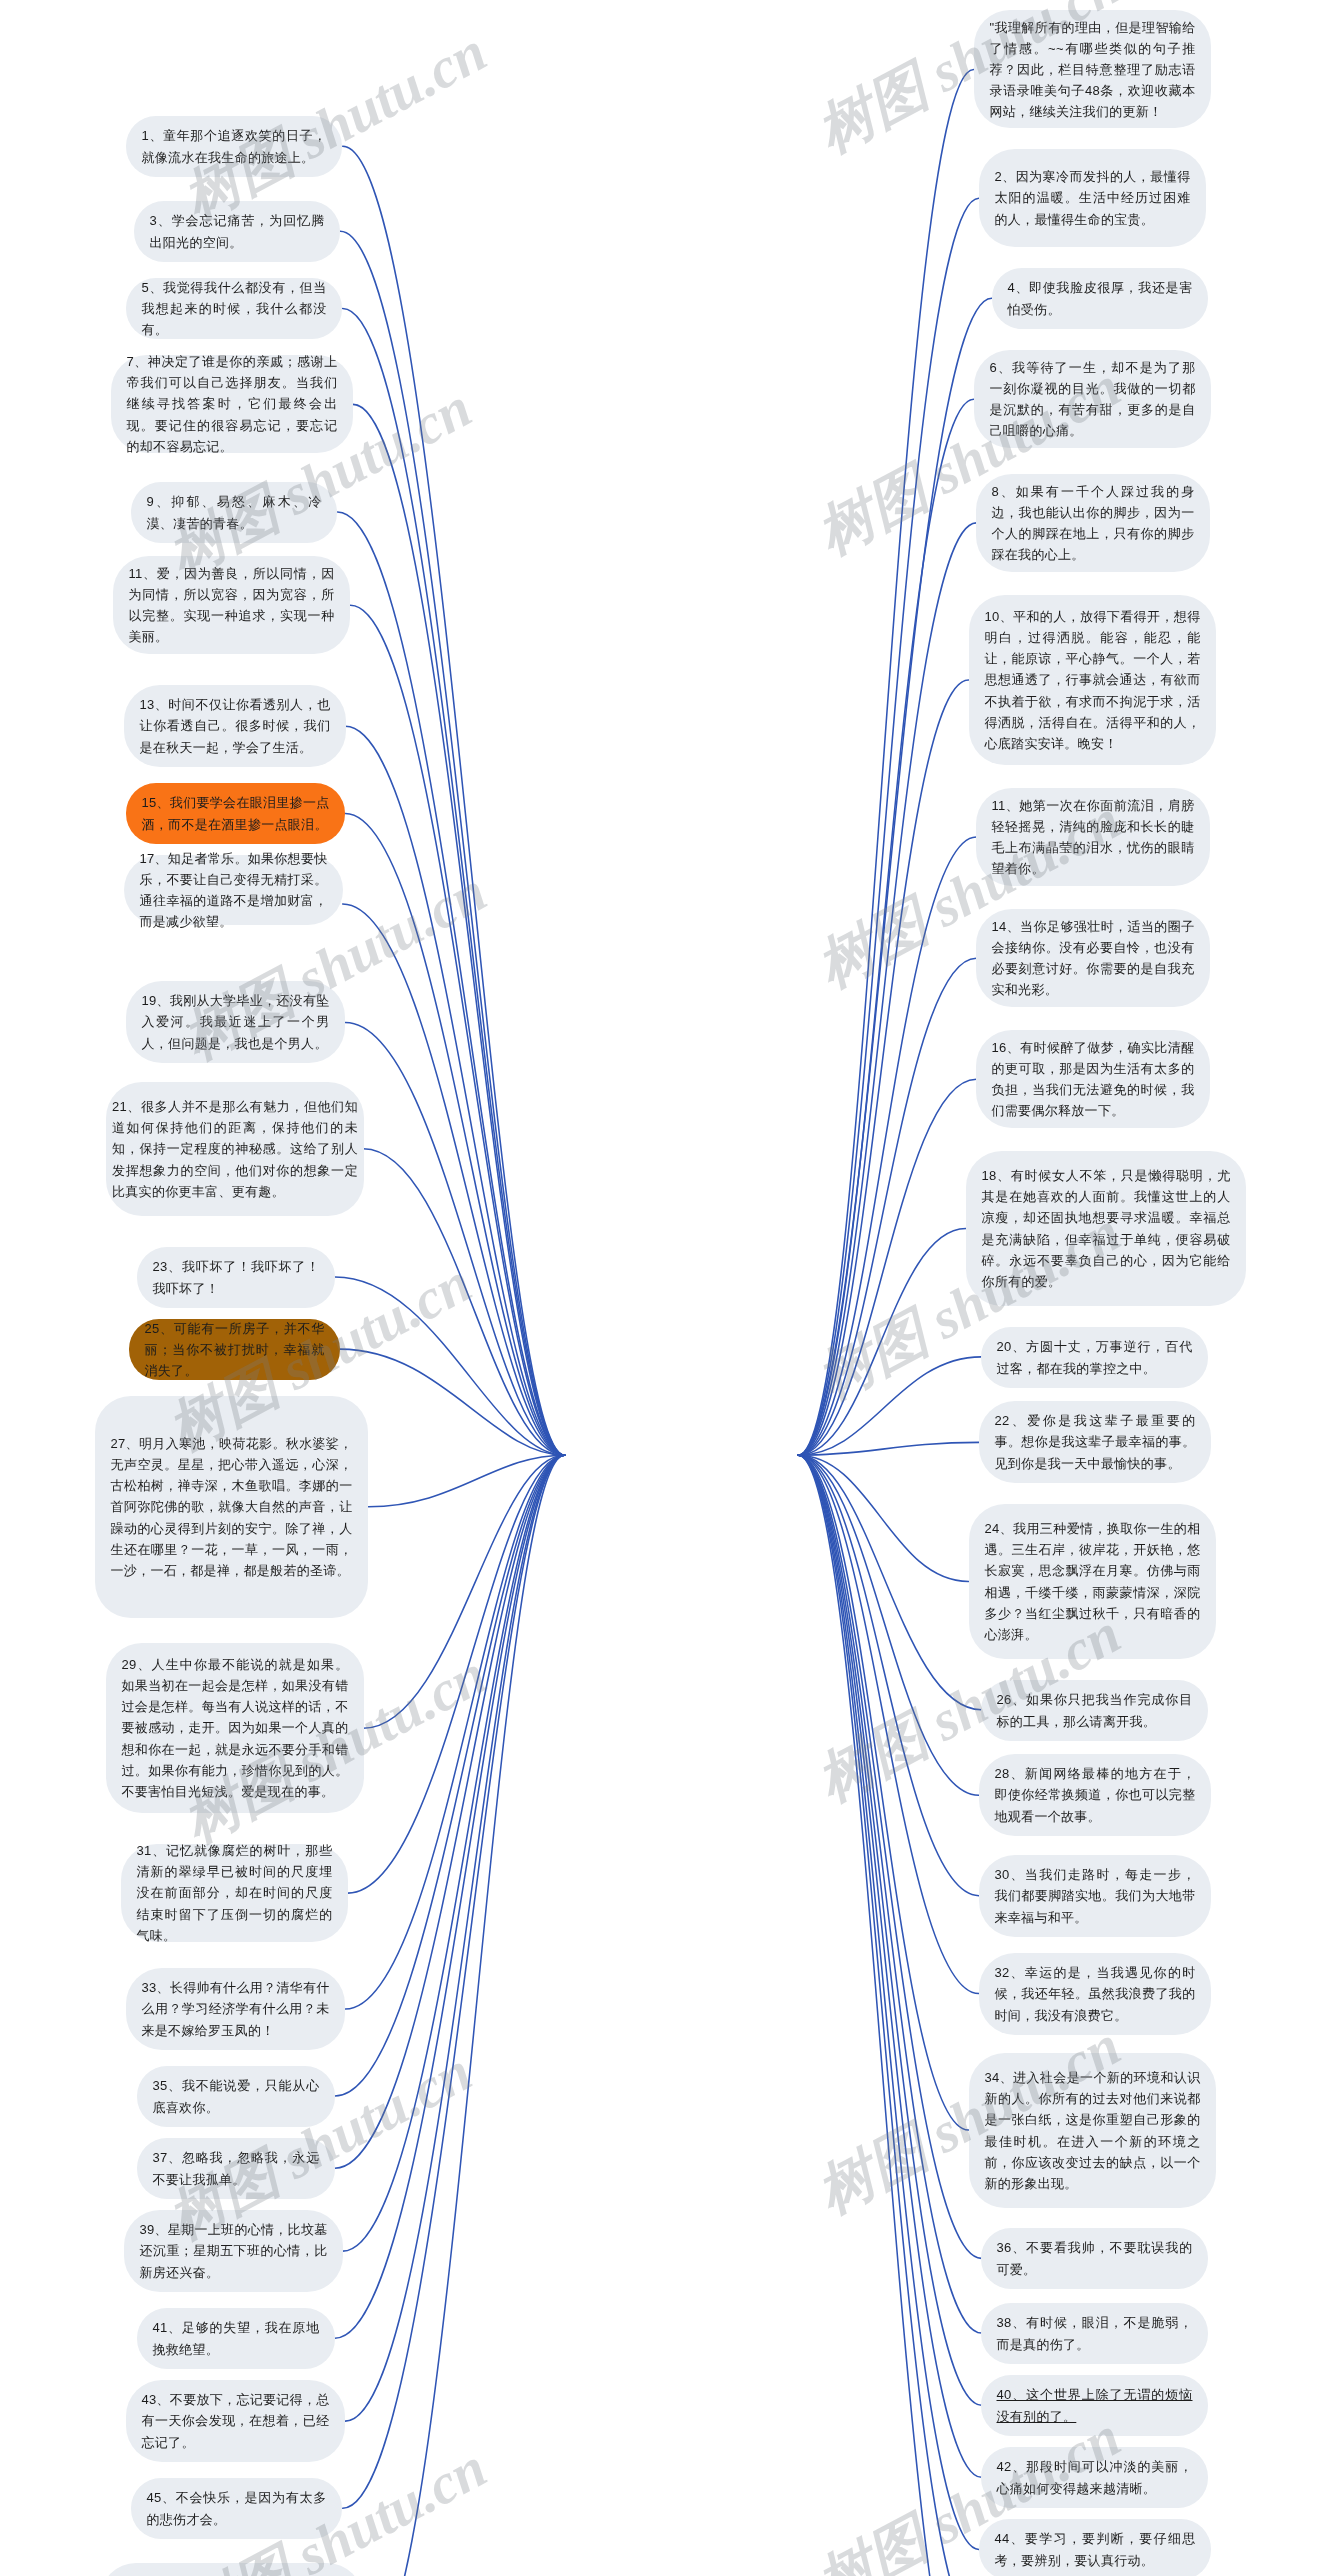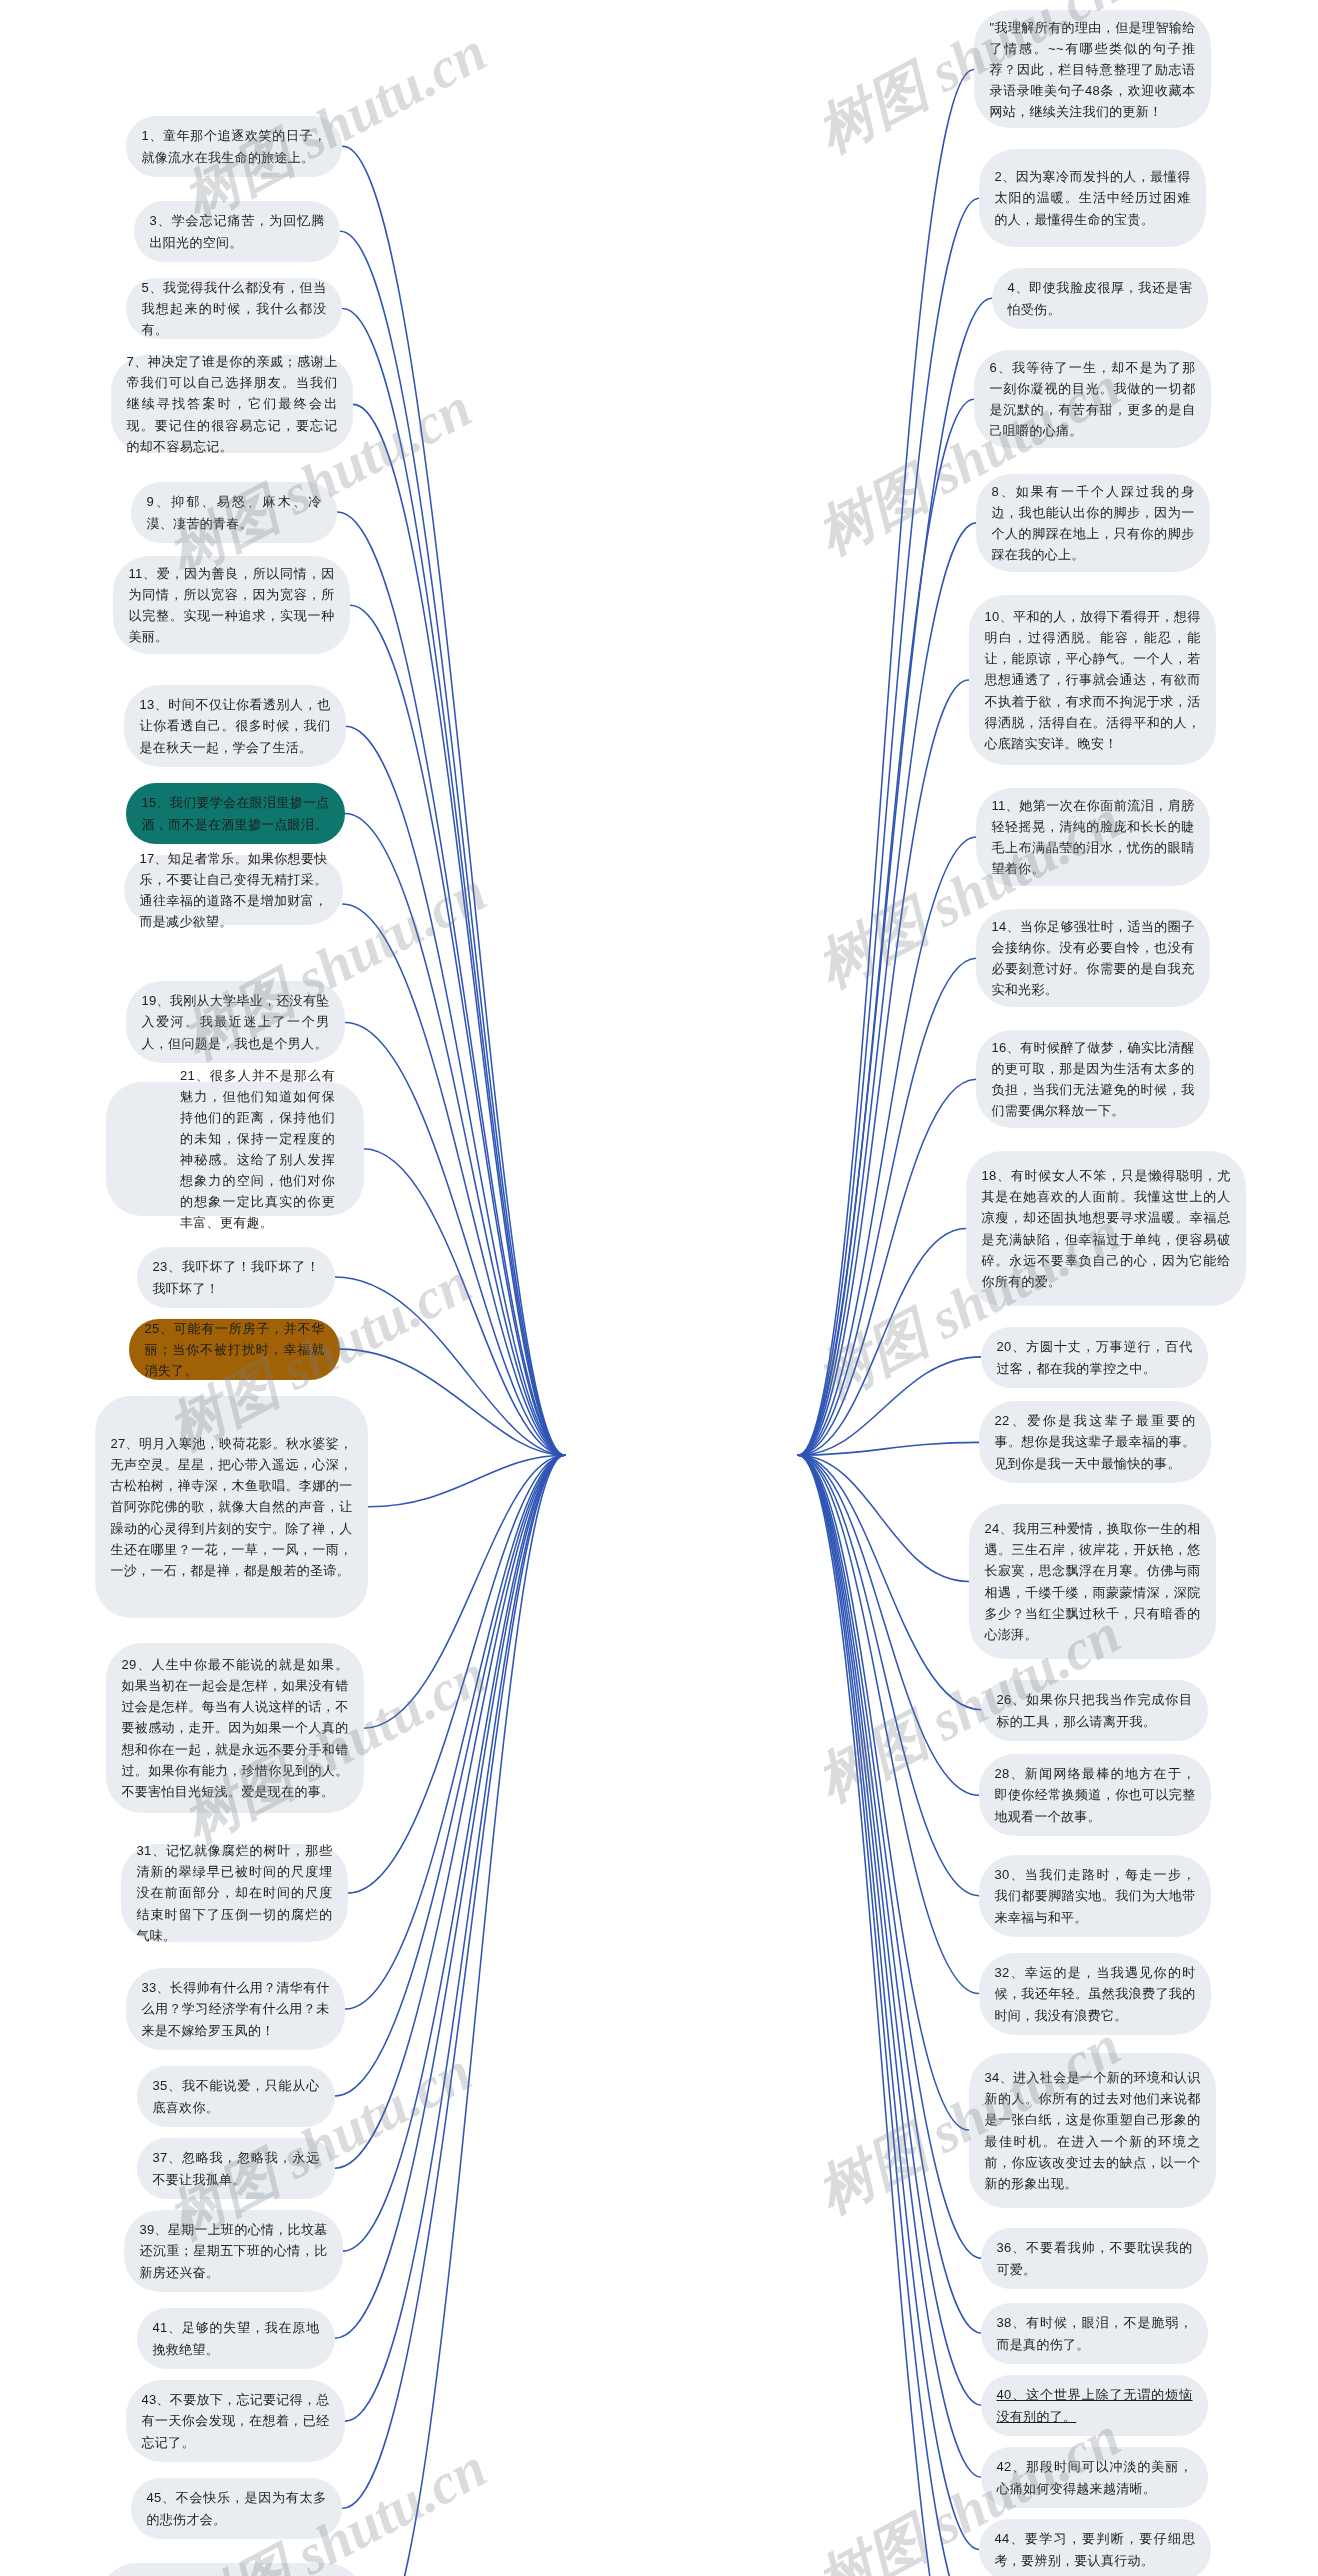--- a/index.html
+++ b/index.html
@@ -121,31 +121,31 @@
       </div>
       <div class="node sm" style="left: 131px; top: 482px; width: 206px; height: 61px; background: rgb(233, 237, 242); color: rgb(28, 28, 28);">
         <span class="txt" style="padding: 0px 15.5px;">9、抑郁、易怒、麻木、冷漠、凄苦的青春。</span>
       </div>
       <div class="node" style="left: 113px; top: 556px; width: 237px; height: 98px; background: rgb(233, 237, 242); color: rgb(28, 28, 28);">
         <span class="txt" style="padding: 0px 15.5px;">11、爱，因为善良，所以同情，因为同情，所以宽容，因为宽容，所以完整。实现一种追求，实现一种美丽。</span>
       </div>
       <div class="node" style="left: 124px; top: 685px; width: 222px; height: 82px; background: rgb(233, 237, 242); color: rgb(28, 28, 28);">
         <span class="txt" style="padding: 0px 15.5px;">13、时间不仅让你看透别人，也让你看透自己。很多时候，我们是在秋天一起，学会了生活。</span>
       </div>
-      <div class="node sm" style="left: 126px; top: 783px; width: 219px; height: 61px; background: #0f766e; color: rgb(28, 28, 28);">
+      <div class="node sm" style="left: 126px; top: 783px; width: 219px; height: 61px; background: #f97316; color: rgb(28, 28, 28);">
         <span class="txt" style="padding: 0px 15.5px;">15、我们要学会在眼泪里掺一点酒，而不是在酒里掺一点眼泪。</span>
       </div>
       <div class="node" style="left: 124px; top: 855px; width: 219px; height: 70px; background: rgb(233, 237, 242); color: rgb(28, 28, 28);">
         <span class="txt" style="padding: 0px 15.5px;">17、知足者常乐。如果你想要快乐，不要让自己变得无精打采。通往幸福的道路不是增加财富，而是减少欲望。</span>
       </div>
       <div class="node" style="left: 126px; top: 981px; width: 219px; height: 82px; background: rgb(233, 237, 242); color: rgb(28, 28, 28);">
         <span class="txt" style="padding: 0px 15.5px;">19、我刚从大学毕业，还没有坠入爱河。我最近迷上了一个男人，但问题是，我也是个男人。</span>
       </div>
       <div class="node" style="left: 106px; top: 1082px; width: 258px; height: 134px; background: rgb(233, 237, 242); color: rgb(28, 28, 28);">
-        <span class="txt" style="padding: 0px 29px; margin-left: 45px;">21、很多人并不是那么有魅力，但他们知道如何保持他们的距离，保持他们的未知，保持一定程度的神秘感。这给了别人发挥想象力的空间，他们对你的想象一定比真实的你更丰富、更有趣。</span>
+        <span class="txt" style="padding: 0px 6px;">21、很多人并不是那么有魅力，但他们知道如何保持他们的距离，保持他们的未知，保持一定程度的神秘感。这给了别人发挥想象力的空间，他们对你的想象一定比真实的你更丰富、更有趣。</span>
       </div>
       <div class="node sm" style="left: 137px; top: 1247px; width: 198px; height: 61px; background: rgb(233, 237, 242); color: rgb(28, 28, 28);">
         <span class="txt" style="padding: 0px 15.5px;">23、我吓坏了！我吓坏了！我吓坏了！</span>
       </div>
       <div class="node sm" style="left: 129px; top: 1319px; width: 211px; height: 61px; background: #a16207; color: rgb(28, 28, 28);">
         <span class="txt" style="padding: 0px 15.5px;">25、可能有一所房子，并不华丽；当你不被打扰时，幸福就消失了。</span>
       </div>
       <div class="node" style="left: 95px; top: 1396px; width: 273px; height: 222px; background: rgb(233, 237, 242); color: rgb(28, 28, 28);">
         <span class="txt" style="padding: 0px 15.5px;">27、明月入寒池，映荷花影。秋水婆娑，无声空灵。星星，把心带入遥远，心深，古松柏树，禅寺深，木鱼歌唱。李娜的一首阿弥陀佛的歌，就像大自然的声音，让躁动的心灵得到片刻的安宁。除了禅，人生还在哪里？一花，一草，一风，一雨，一沙，一石，都是禅，都是般若的圣谛。</span>
       </div>

